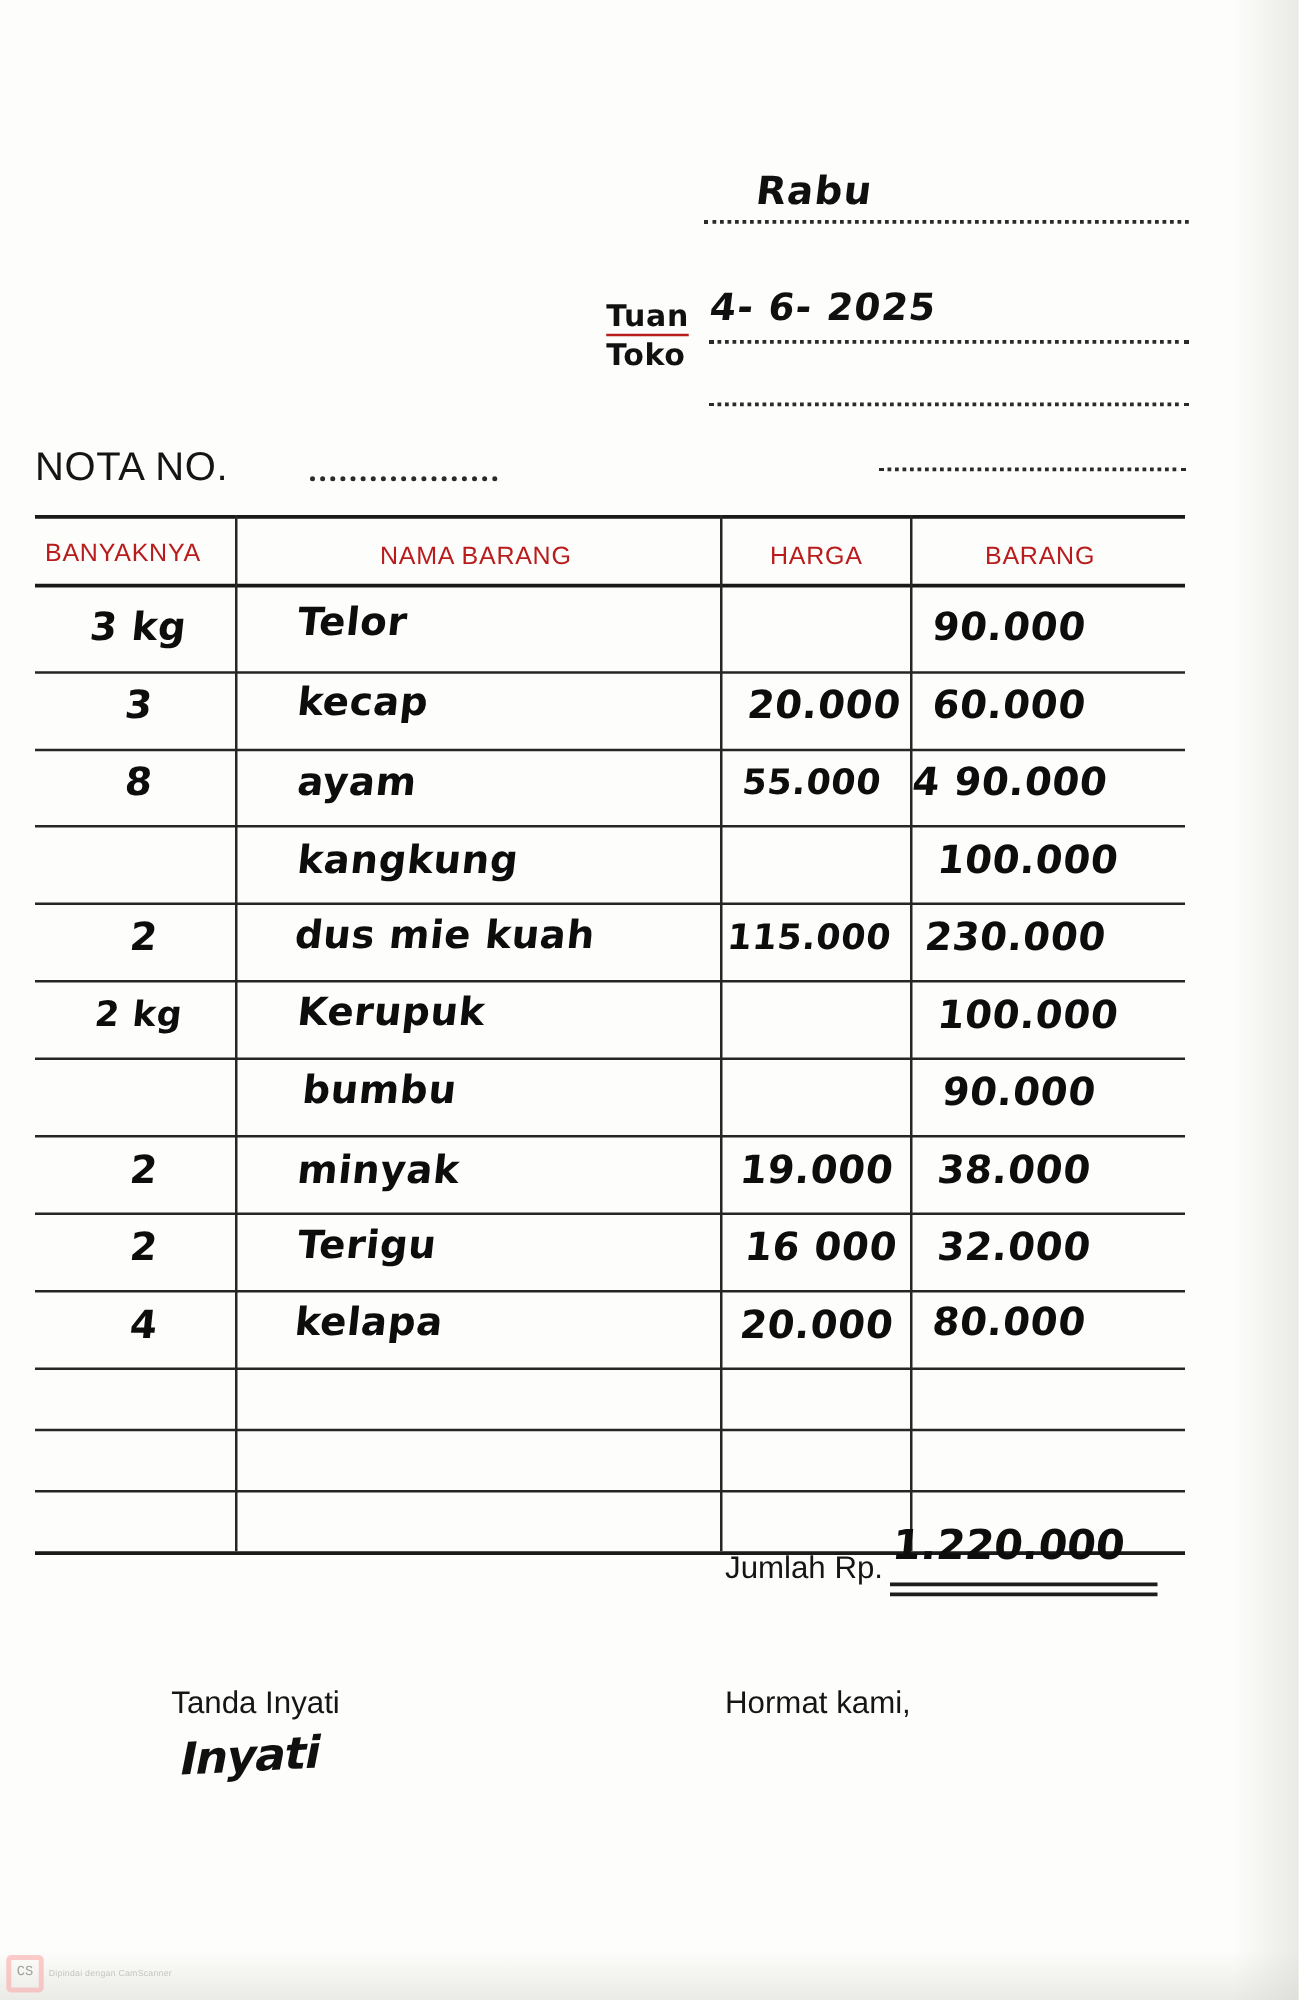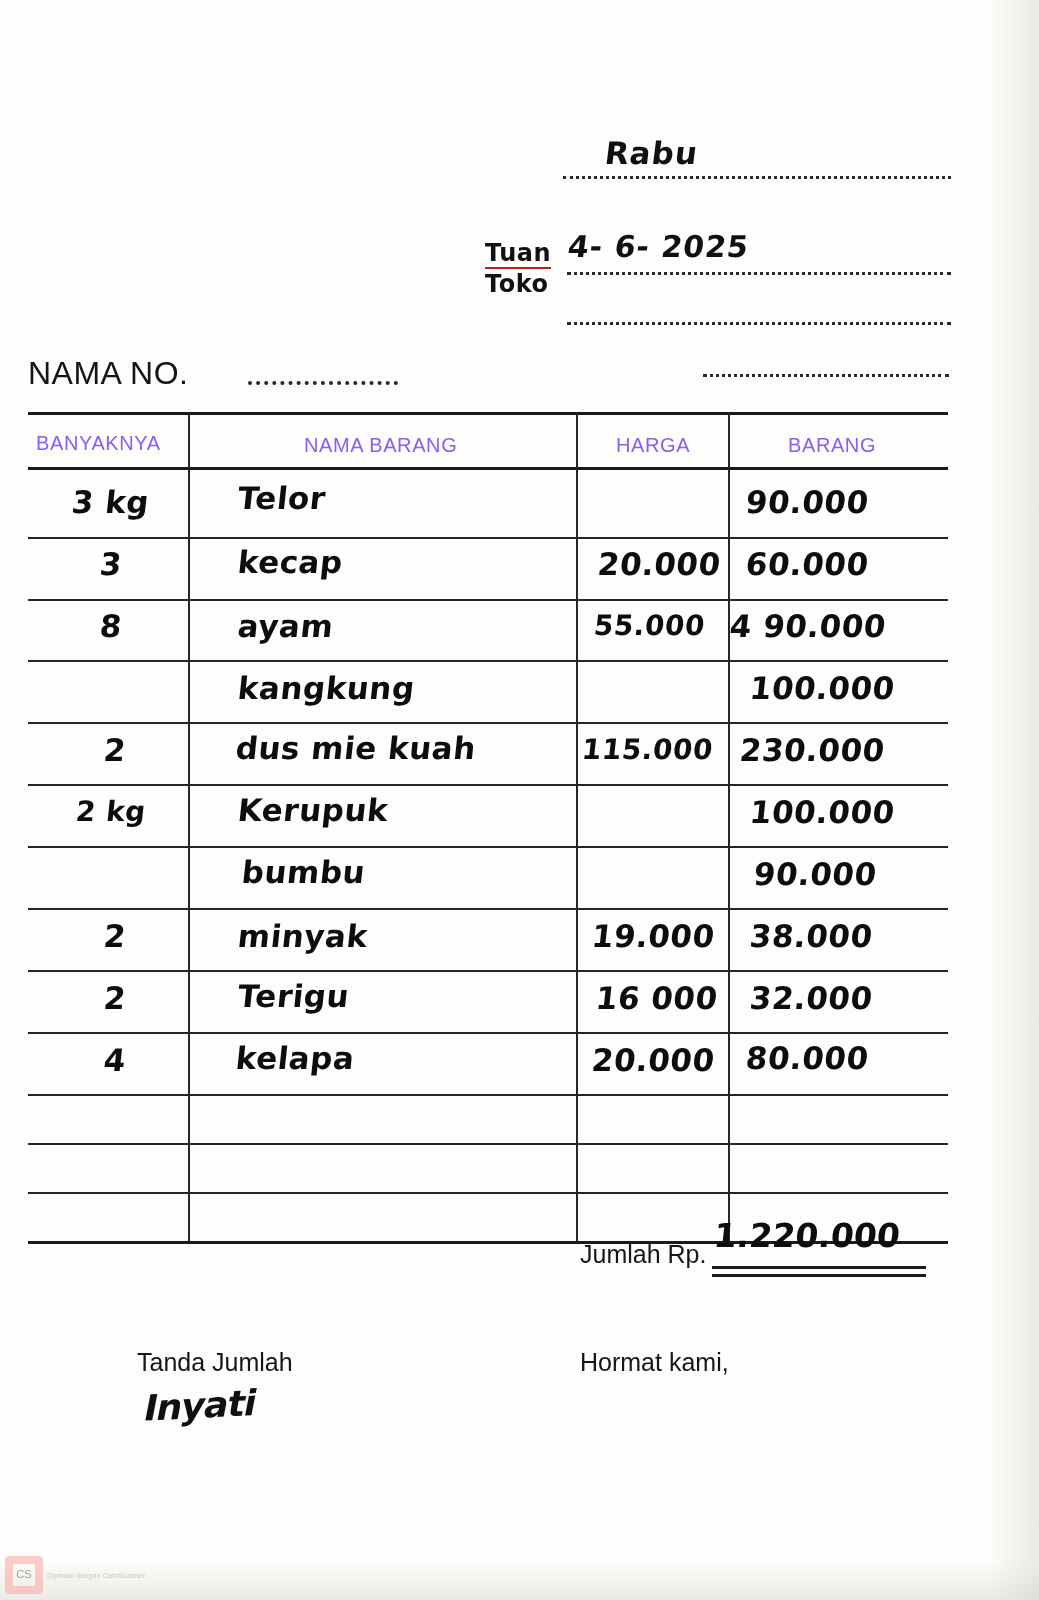--- a/index.html
+++ b/index.html
@@ -141,21 +141,21 @@
   .vline {
     position: absolute;
     top: 0;
     width: 0;
     border-left: 2px solid #262626;
   }
   .head-cell {
     position: absolute;
     font-size: 20px;
     letter-spacing: 0.6px;
-    color: #8b5cf6;
+    color: #b91c1c;
     white-space: nowrap;
   }
 
   .hand-cell {
     position: absolute;
     font-family: "DejaVu Sans", sans-serif;
     font-weight: 700;
     font-size: 31px;
     color: #0d0d0d;
     transform: skewX(-6deg);
@@ -227,27 +227,27 @@
     left: 5px;
     bottom: 6px;
     display: flex;
     align-items: center;
     gap: 4px;
     opacity: 0.55;
   }
   .wm-badge {
     width: 22px;
     height: 22px;
-    border: 8px solid #fca5a5;
+    border: 4px solid #fca5a5;
     border-radius: 4px;
     font-size: 11px;
     line-height: 20px;
     text-align: center;
     color: #555;
-    font-family: Liberation Sans, sans-serif;
+    font-family: Liberation Mono, monospace;
   }
   .wm-text {
     font-size: 7px;
     color: #9a9a9a;
     letter-spacing: 0.2px;
   }
 </style>
 </head>
 <body>
 
@@ -259,21 +259,21 @@
   <div class="tuan-label hw">
     <span class="t1">Tuan</span>
     <span class="t2">Toko</span>
   </div>
 
   <div class="date-line handwrite">4- 6- 2025</div>
   <div class="dots-2"></div>
   <div class="dots-3"></div>
   <div class="dots-4"></div>
 
-  <div class="nota-label">NAMA NO.</div>
+  <div class="nota-label">NOTA NO.</div>
   <div class="dots-nota"></div>
 
   <div class="table">
 
     <div class="rule thick" style="top:0px;"></div>
     <div class="rule thick" style="top:55px;"></div>
     <div class="rule" style="top:125px;"></div>
     <div class="rule" style="top:187px;"></div>
     <div class="rule" style="top:248px;"></div>
     <div class="rule" style="top:310px;"></div>
@@ -361,21 +361,21 @@
     <div class="hand-cell" style="left:570px; top:790px;"></div>
     <div class="hand-cell" style="left:722px; top:790px;"></div>
 
   </div>
 
   <div class="jumlah-label">Jumlah Rp.</div>
   <div class="jumlah-value">1.220.000</div>
   <div class="jumlah-underline-1"></div>
   <div class="jumlah-underline-2"></div>
 
-  <div class="tanda-terima">Tanda Jumlah</div>
+  <div class="tanda-terima">Tanda Inyati</div>
   <div class="signature">Inyati</div>
   <div class="hormat">Hormat kami,</div>
 
   <div class="paper-edge-right"></div>
   <div class="paper-edge-bottom"></div>
 
   <div class="watermark">
     <div class="wm-badge">CS</div>
     <div class="wm-text">Dipindai dengan CamScanner</div>
   </div>

